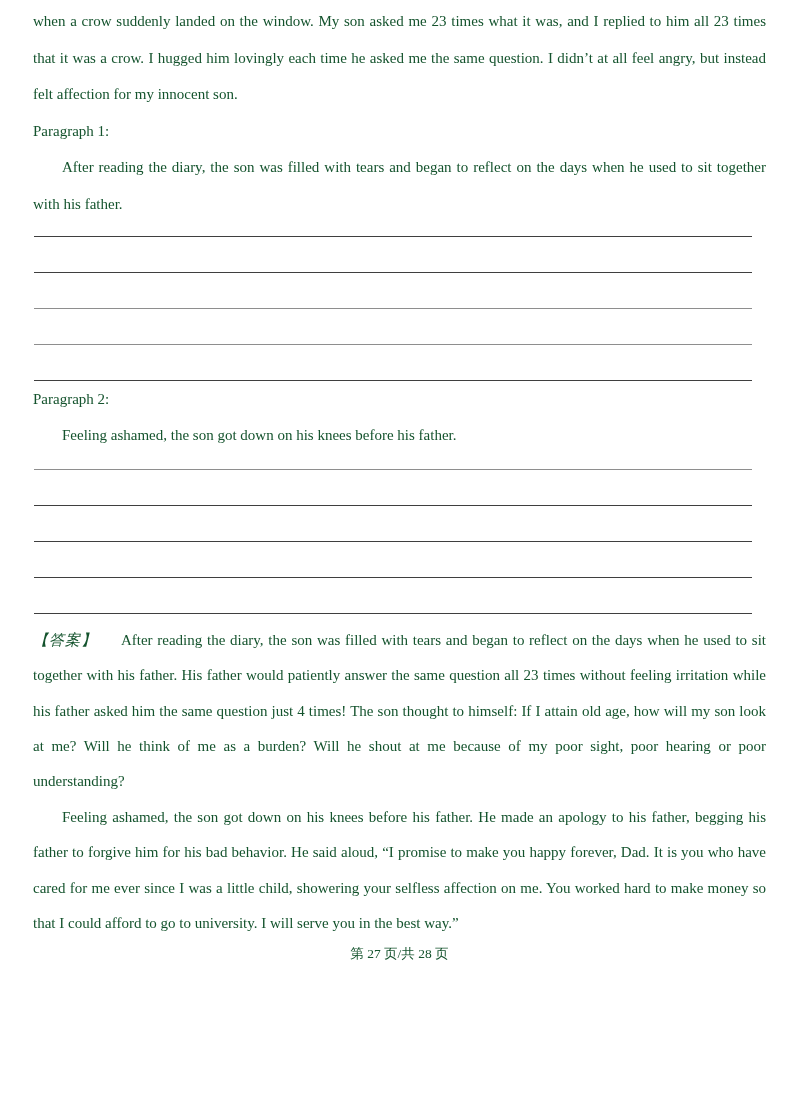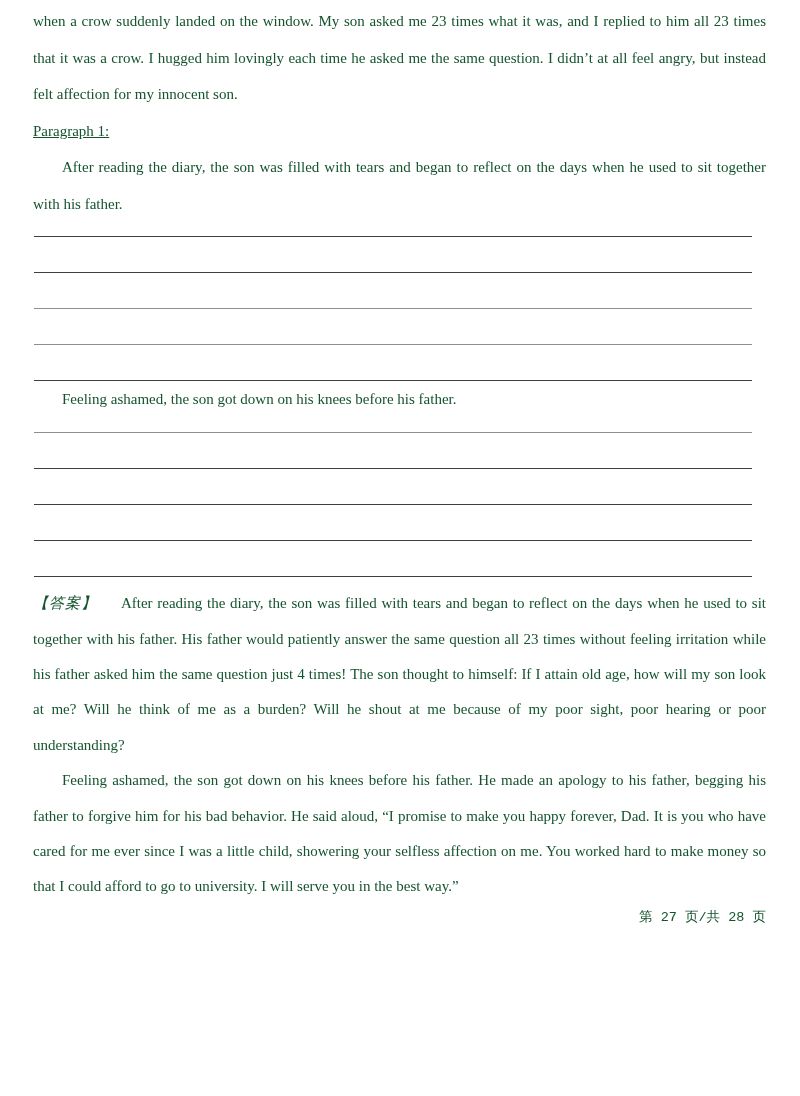--- a/index.html
+++ b/index.html
@@ -28,34 +28,33 @@
   .lines { margin: 0 1px; }
   .lines .row {
     height: 35px;
     border-bottom: 1px solid #3f3f3f;
     width: 718px;
   }
   .lines .row.light { border-bottom-color: #8e8e8e; }
   .lines-1 { margin-top: -22px; }
   .lines-2 { margin-top: -20px; }
 
-  .p1-label { margin-top: 2px; text-decoration: underline; }
+  .p1-label { margin-top: 2px; }
   .p2-label { margin-top: 15px; }
 
   
   .bottom { margin-top: 9px; }
   .bottom p { line-height: 35.4px; }
   .section-label { margin-right: 24px; font-style: italic; }
 
   .footer {
     margin-top: 4px;
-    text-align: right;
+    text-align: center;
     font-size: 13.5px;
     line-height: 17px;
-    font-family: Liberation Mono, monospace;
   }
 </style>
 </head>
 <body>
 
 <div class="page">
   <div class="content">
 
     <p>when a crow suddenly landed on the window. My son asked me 23 times what it was, and I replied to him all 23 times that it was a crow. I hugged him lovingly each time he asked me the same question. I didn’t at all feel angry, but instead felt affection for my innocent son.</p>
 
@@ -64,20 +63,21 @@
     <p class="indent">After reading the diary, the son was filled with tears and began to reflect on the days when he used to sit together with his father.</p>
 
     <div class="lines lines-1">
       <div class="row"></div>
       <div class="row"></div>
       <div class="row light"></div>
       <div class="row light"></div>
       <div class="row"></div>
     </div>
 
+    <p class="label-line p2-label">Paragraph 2:</p>
 
     <p class="indent">Feeling ashamed, the son got down on his knees before his father.</p>
 
     <div class="lines lines-2">
       <div class="row light"></div>
       <div class="row"></div>
       <div class="row"></div>
       <div class="row"></div>
       <div class="row"></div>
     </div>

